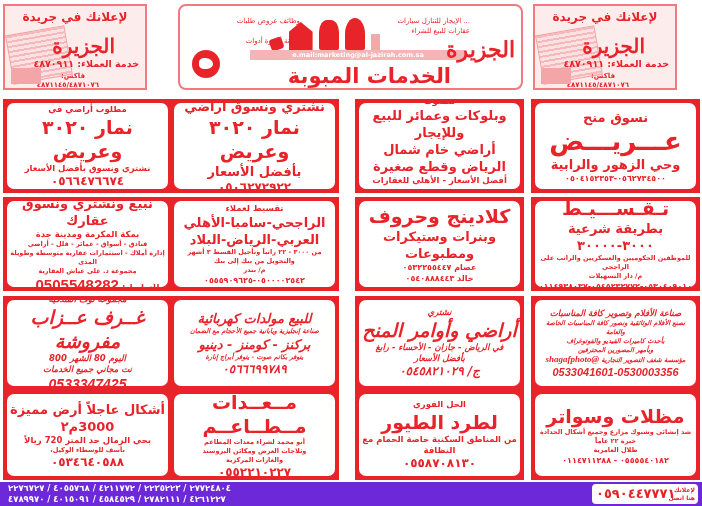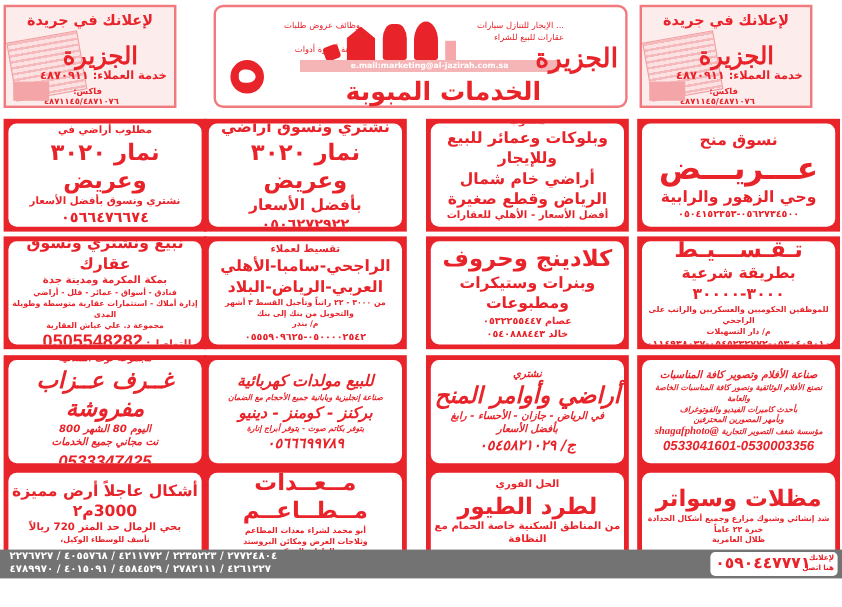--- a/index.html
+++ b/index.html
@@ -57,21 +57,21 @@
   .t-phone { font-size: 12px; font-weight: bold; line-height: 15px; letter-spacing: 1px; direction: ltr; }
   .t-phone-s { font-size: 8px; font-weight: bold; line-height: 11px; direction: ltr; }
   .t-latin { font-family: "Liberation Sans", sans-serif; font-size: 14px; font-weight: bold; direction: ltr; line-height: 18px; }
   .t-latin-s { font-family: "Liberation Sans", sans-serif; font-size: 11px; font-weight: bold; direction: ltr; line-height: 14px; }
 
   .c1 { left: 3px; } .c2 { left: 170px; } .c3 { left: 355px; } .c4 { left: 531px; }
   .r1 { top: 99px; } .r2 { top: 197px; } .r3 { top: 296px; font-style: italic; } .r4 { top: 390px; height: 90px; }
 
   
   .footer {
-    position: absolute; left: 0; top: 458px; width: 702px; height: 24px; background: #737373;
+    position: absolute; left: 0; top: 482px; width: 702px; height: 24px; background: #6d28d9;
   }
   .footer .f-numbers { position: absolute; left: 8px; top: 1px; width: 390px; color: #fff; font-size: 8.5px; font-weight: bold; line-height: 11px; text-align: left; direction: ltr; white-space: nowrap; letter-spacing: 1px; }
   .footer .f-box { position: absolute; right: 4px; top: 2px; width: 106px; height: 20px; background: #fff; border-radius: 4px; padding-left: 36px; }
   .footer .f-phone { position: absolute; left: 4px; top: 2px; font-size: 13px; font-weight: bold; color: #e8232a; direction: ltr; letter-spacing: 0.5px; }
   .footer .f-label { position: absolute; right: 3px; top: 2px; font-size: 6px; font-weight: bold; color: #e8232a; line-height: 8px; width: 30px; text-align: right; }
 </style>
 </head>
 <body>
 
 <div class="promo" style="left:3px;">

